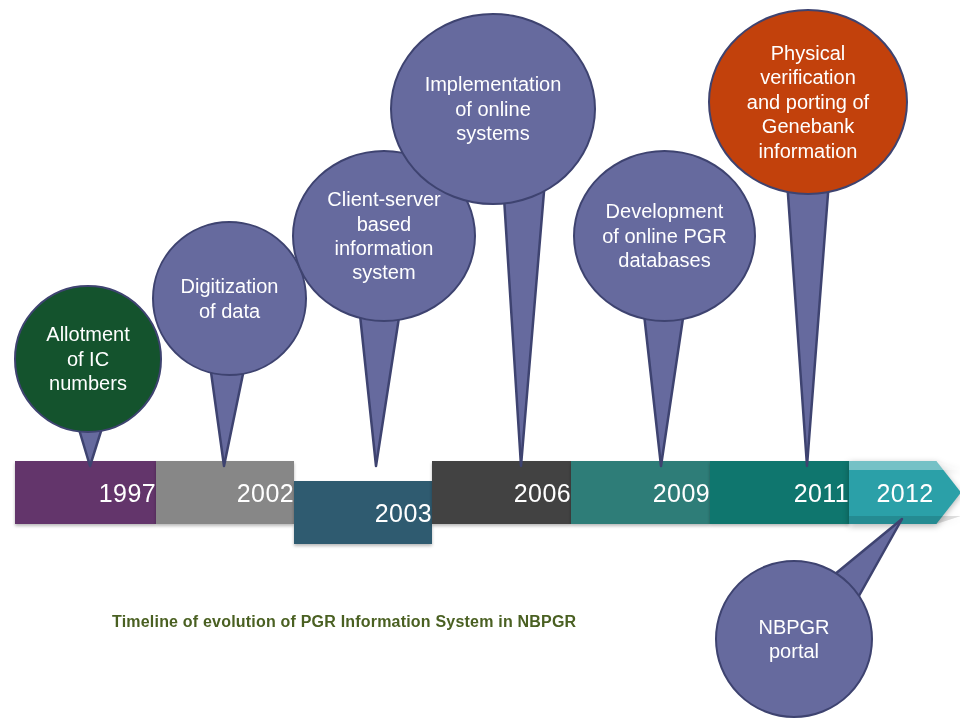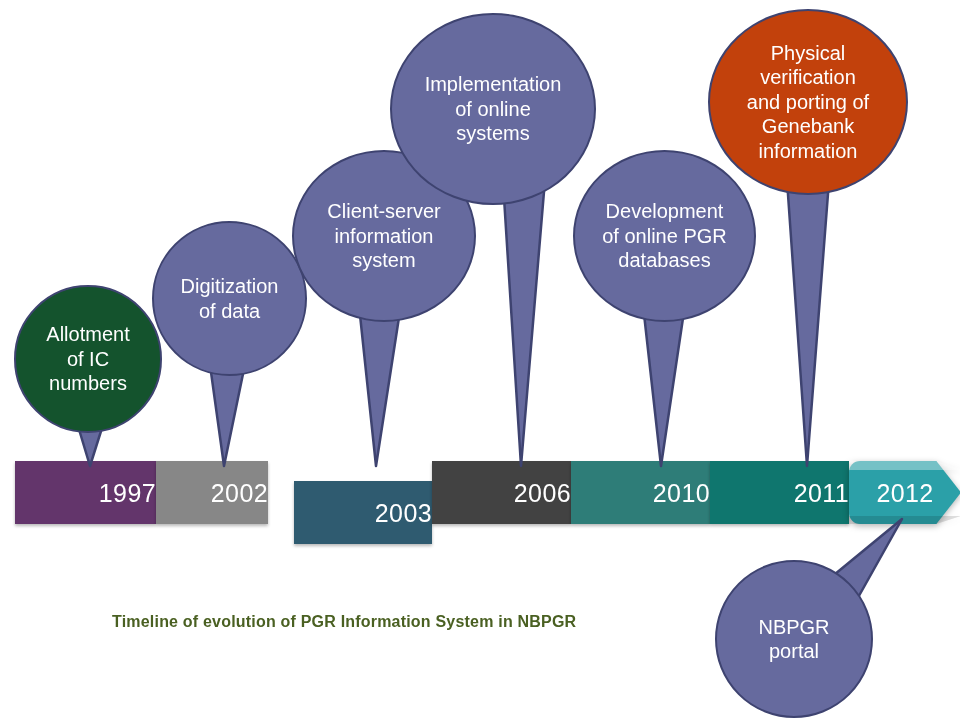--- a/index.html
+++ b/index.html
@@ -22,21 +22,21 @@
     box-shadow:0 2px 3px rgba(0,0,0,.28);
   }
   .seg span{position:relative;top:1px;}
   .seg.cap{
     box-shadow:none;
     filter:drop-shadow(0 2px 3px rgba(0,0,0,.30));
   }
   .cap-inner{
     position:absolute;inset:0;
     clip-path:polygon(0 0,78% 0,100% 50%,78% 100%,0 100%);
-    display:flex;align-items:center;justify-content:center;border-radius:11px;
+    display:flex;align-items:center;justify-content:center;
   }
   .cap-bevel{
     position:absolute;left:0;top:0;right:0;height:9px;
     background:rgba(255,255,255,.35);
     clip-path:polygon(0 0,78% 0,100% 100%,0 100%);
     pointer-events:none;
   }
   .cap-bevel2{
     position:absolute;left:0;bottom:0;right:0;height:8px;
     background:rgba(0,0,0,.13);
@@ -123,20 +123,21 @@
   <div class="bubble" style="left:152px;top:221px;width:155px;height:155px;background:#666a9e;border:2.5px solid #3e4370;">
     <div class="txt">
       <div>Digitization</div>
       <div>of data</div>
     </div>
   </div>
 
   <div class="bubble" style="left:292px;top:150px;width:184px;height:172px;background:#666a9e;border:2.5px solid #3e4370;">
     <div class="txt">
       <div>Client-server</div>
+      <div>based</div>
       <div>information</div>
       <div>system</div>
     </div>
   </div>
 
   <div class="bubble" style="left:390px;top:13px;width:206px;height:192px;background:#666a9e;border:2.5px solid #3e4370;">
     <div class="txt">
       <div>Implementation</div>
       <div>of online</div>
       <div>systems</div>
@@ -165,31 +166,31 @@
     <div class="txt">
       <div>NBPGR</div>
       <div>portal</div>
     </div>
   </div>
 
   <div id="timeline-bar">
     <div class="seg" style="left:0px;width:141px;background:#63356b;">
       <span>1997</span>
     </div>
-    <div class="seg" style="left:141px;width:112px;background:#878787;">
+    <div class="seg" style="left:141px;width:138px;background:#878787;">
       <span>2002</span>
     </div>
     <div class="seg" style="left:279px;width:138px;background:#2f5b70;margin-top:20px;">
       <span>2003</span>
     </div>
     <div class="seg" style="left:417px;width:139px;background:#424242;">
       <span>2006</span>
     </div>
     <div class="seg" style="left:556px;width:139px;background:#2e7d78;">
-      <span>2010</span>
+      <span>2009</span>
     </div>
     <div class="seg" style="left:695px;width:139px;background:#0f766e;">
       <span>2011</span>
     </div>
     <div class="seg cap" style="left:834px;width:112px;background:transparent;">
       <div class="cap-inner" style="background:#2ba0a8;">
         <span>2012</span>
       </div>
       <div class="cap-bevel"></div>
       <div class="cap-bevel2"></div>

